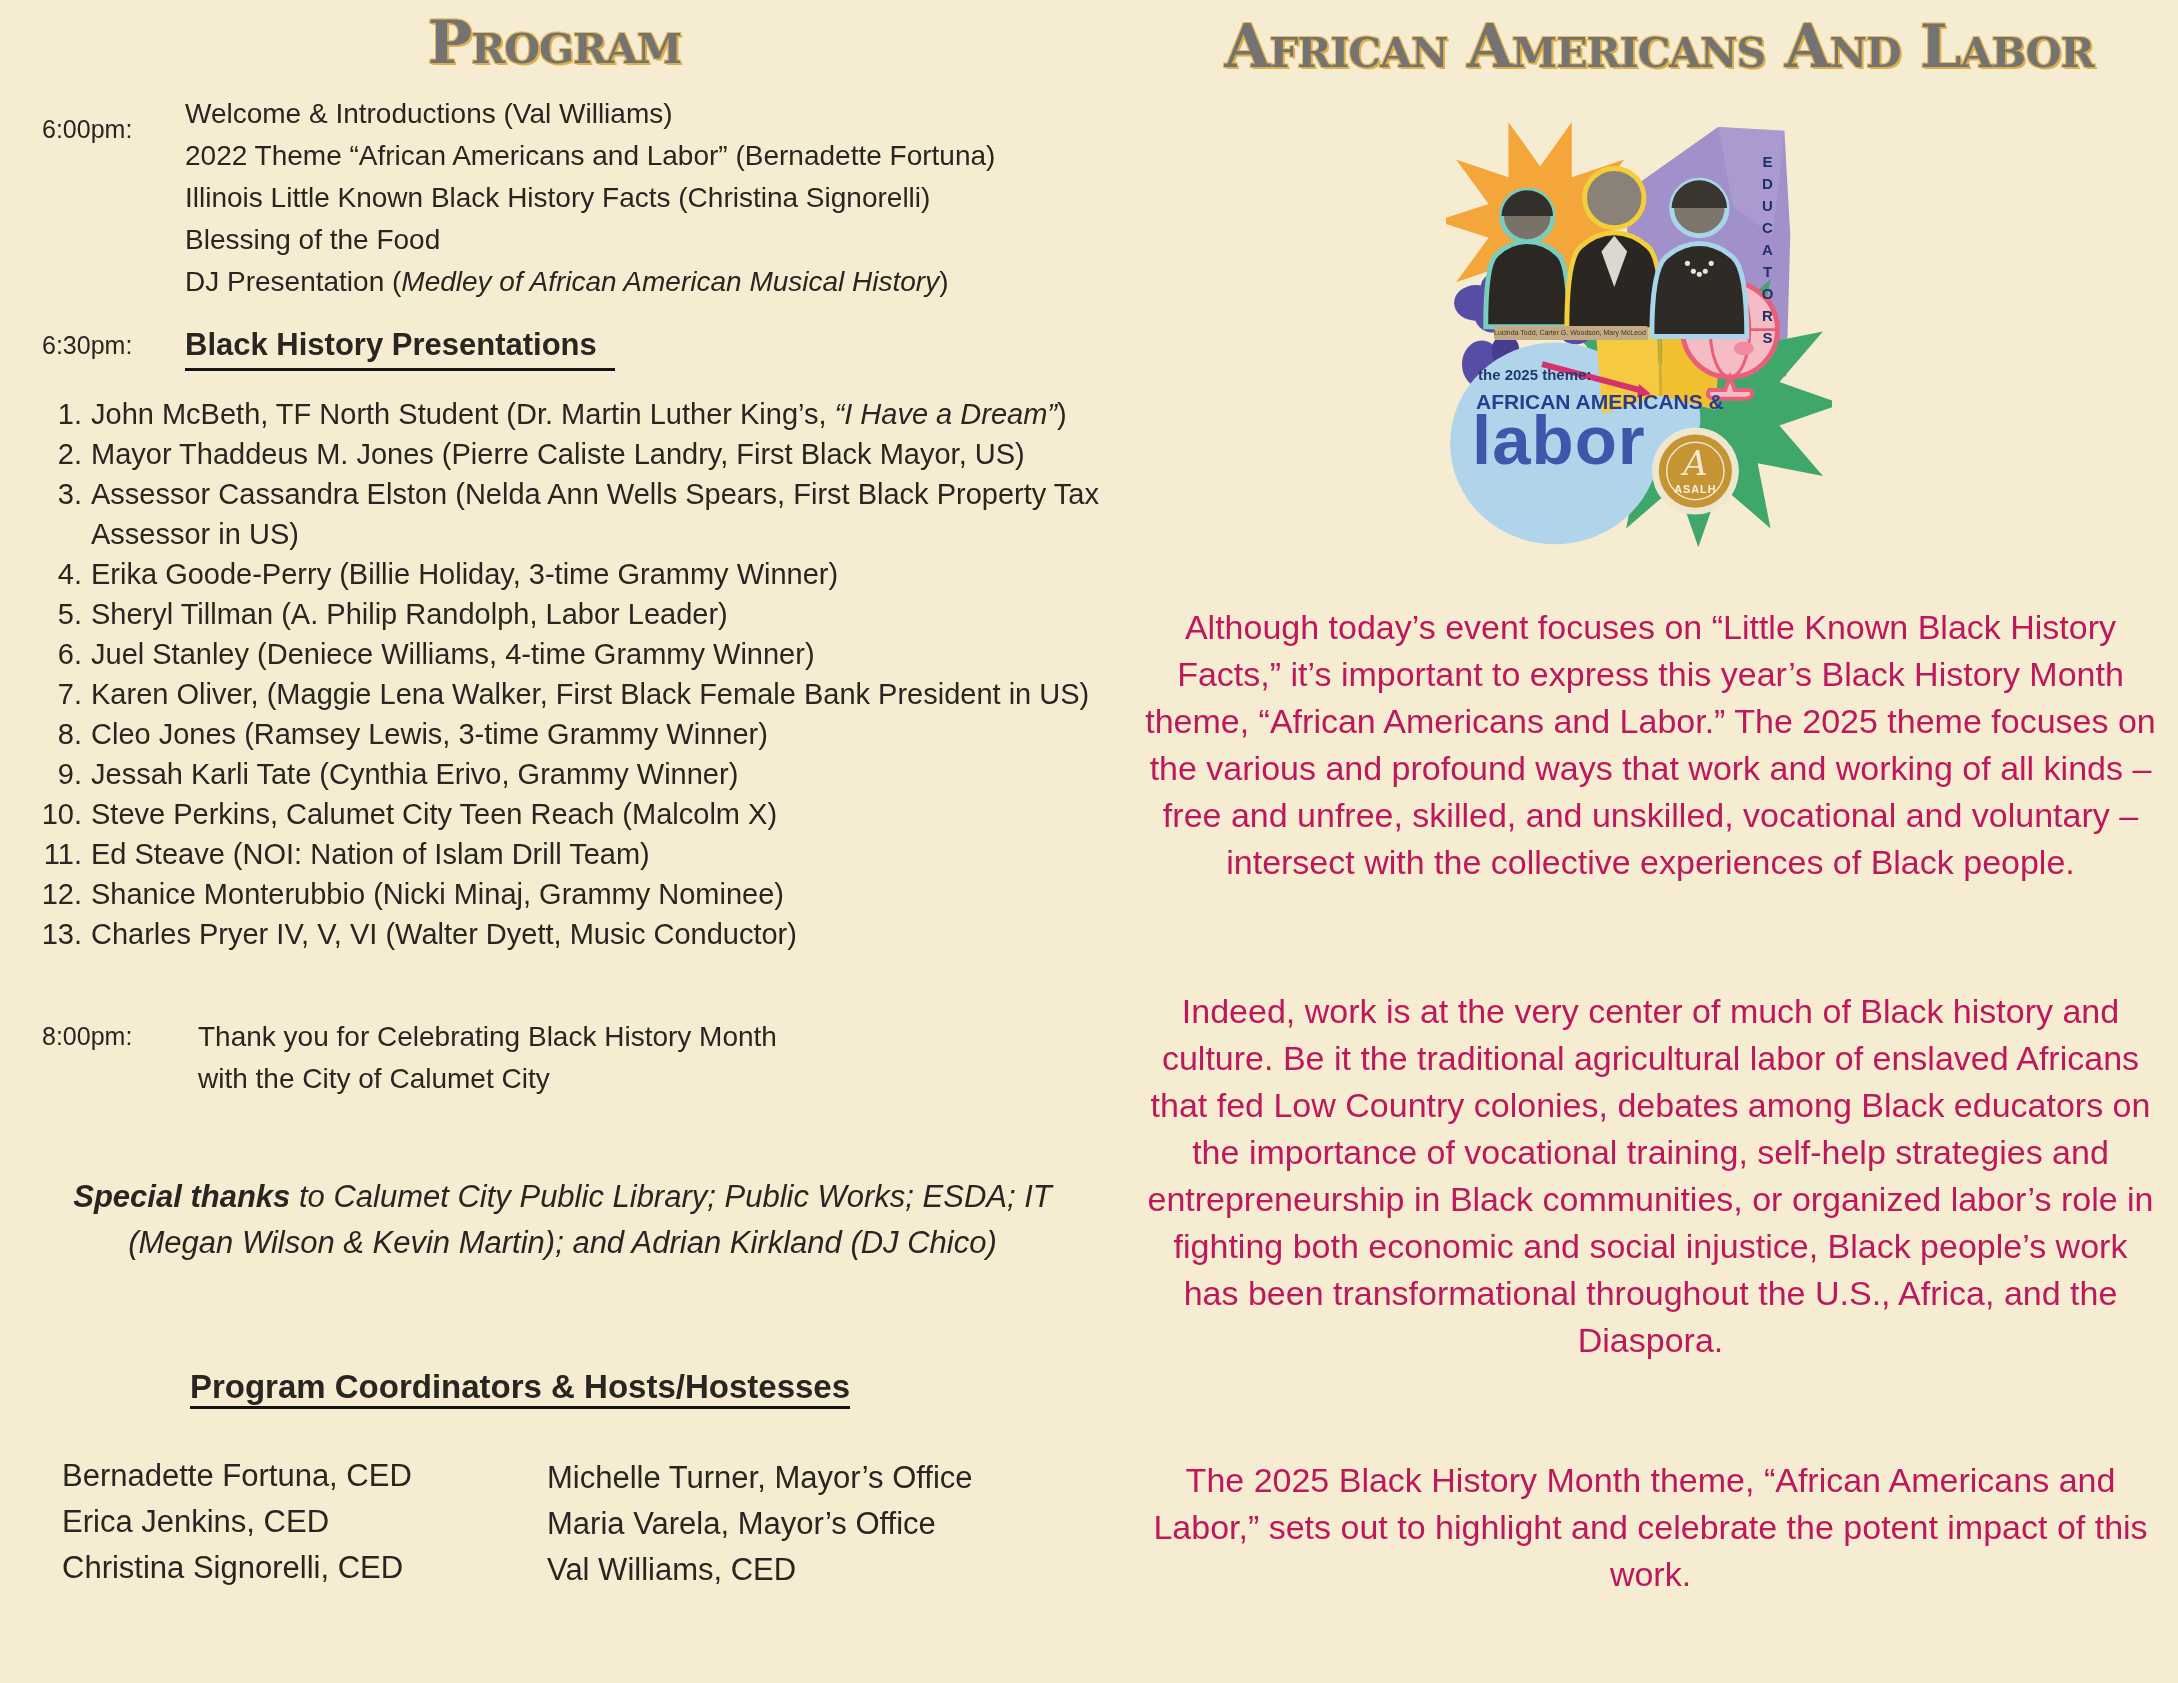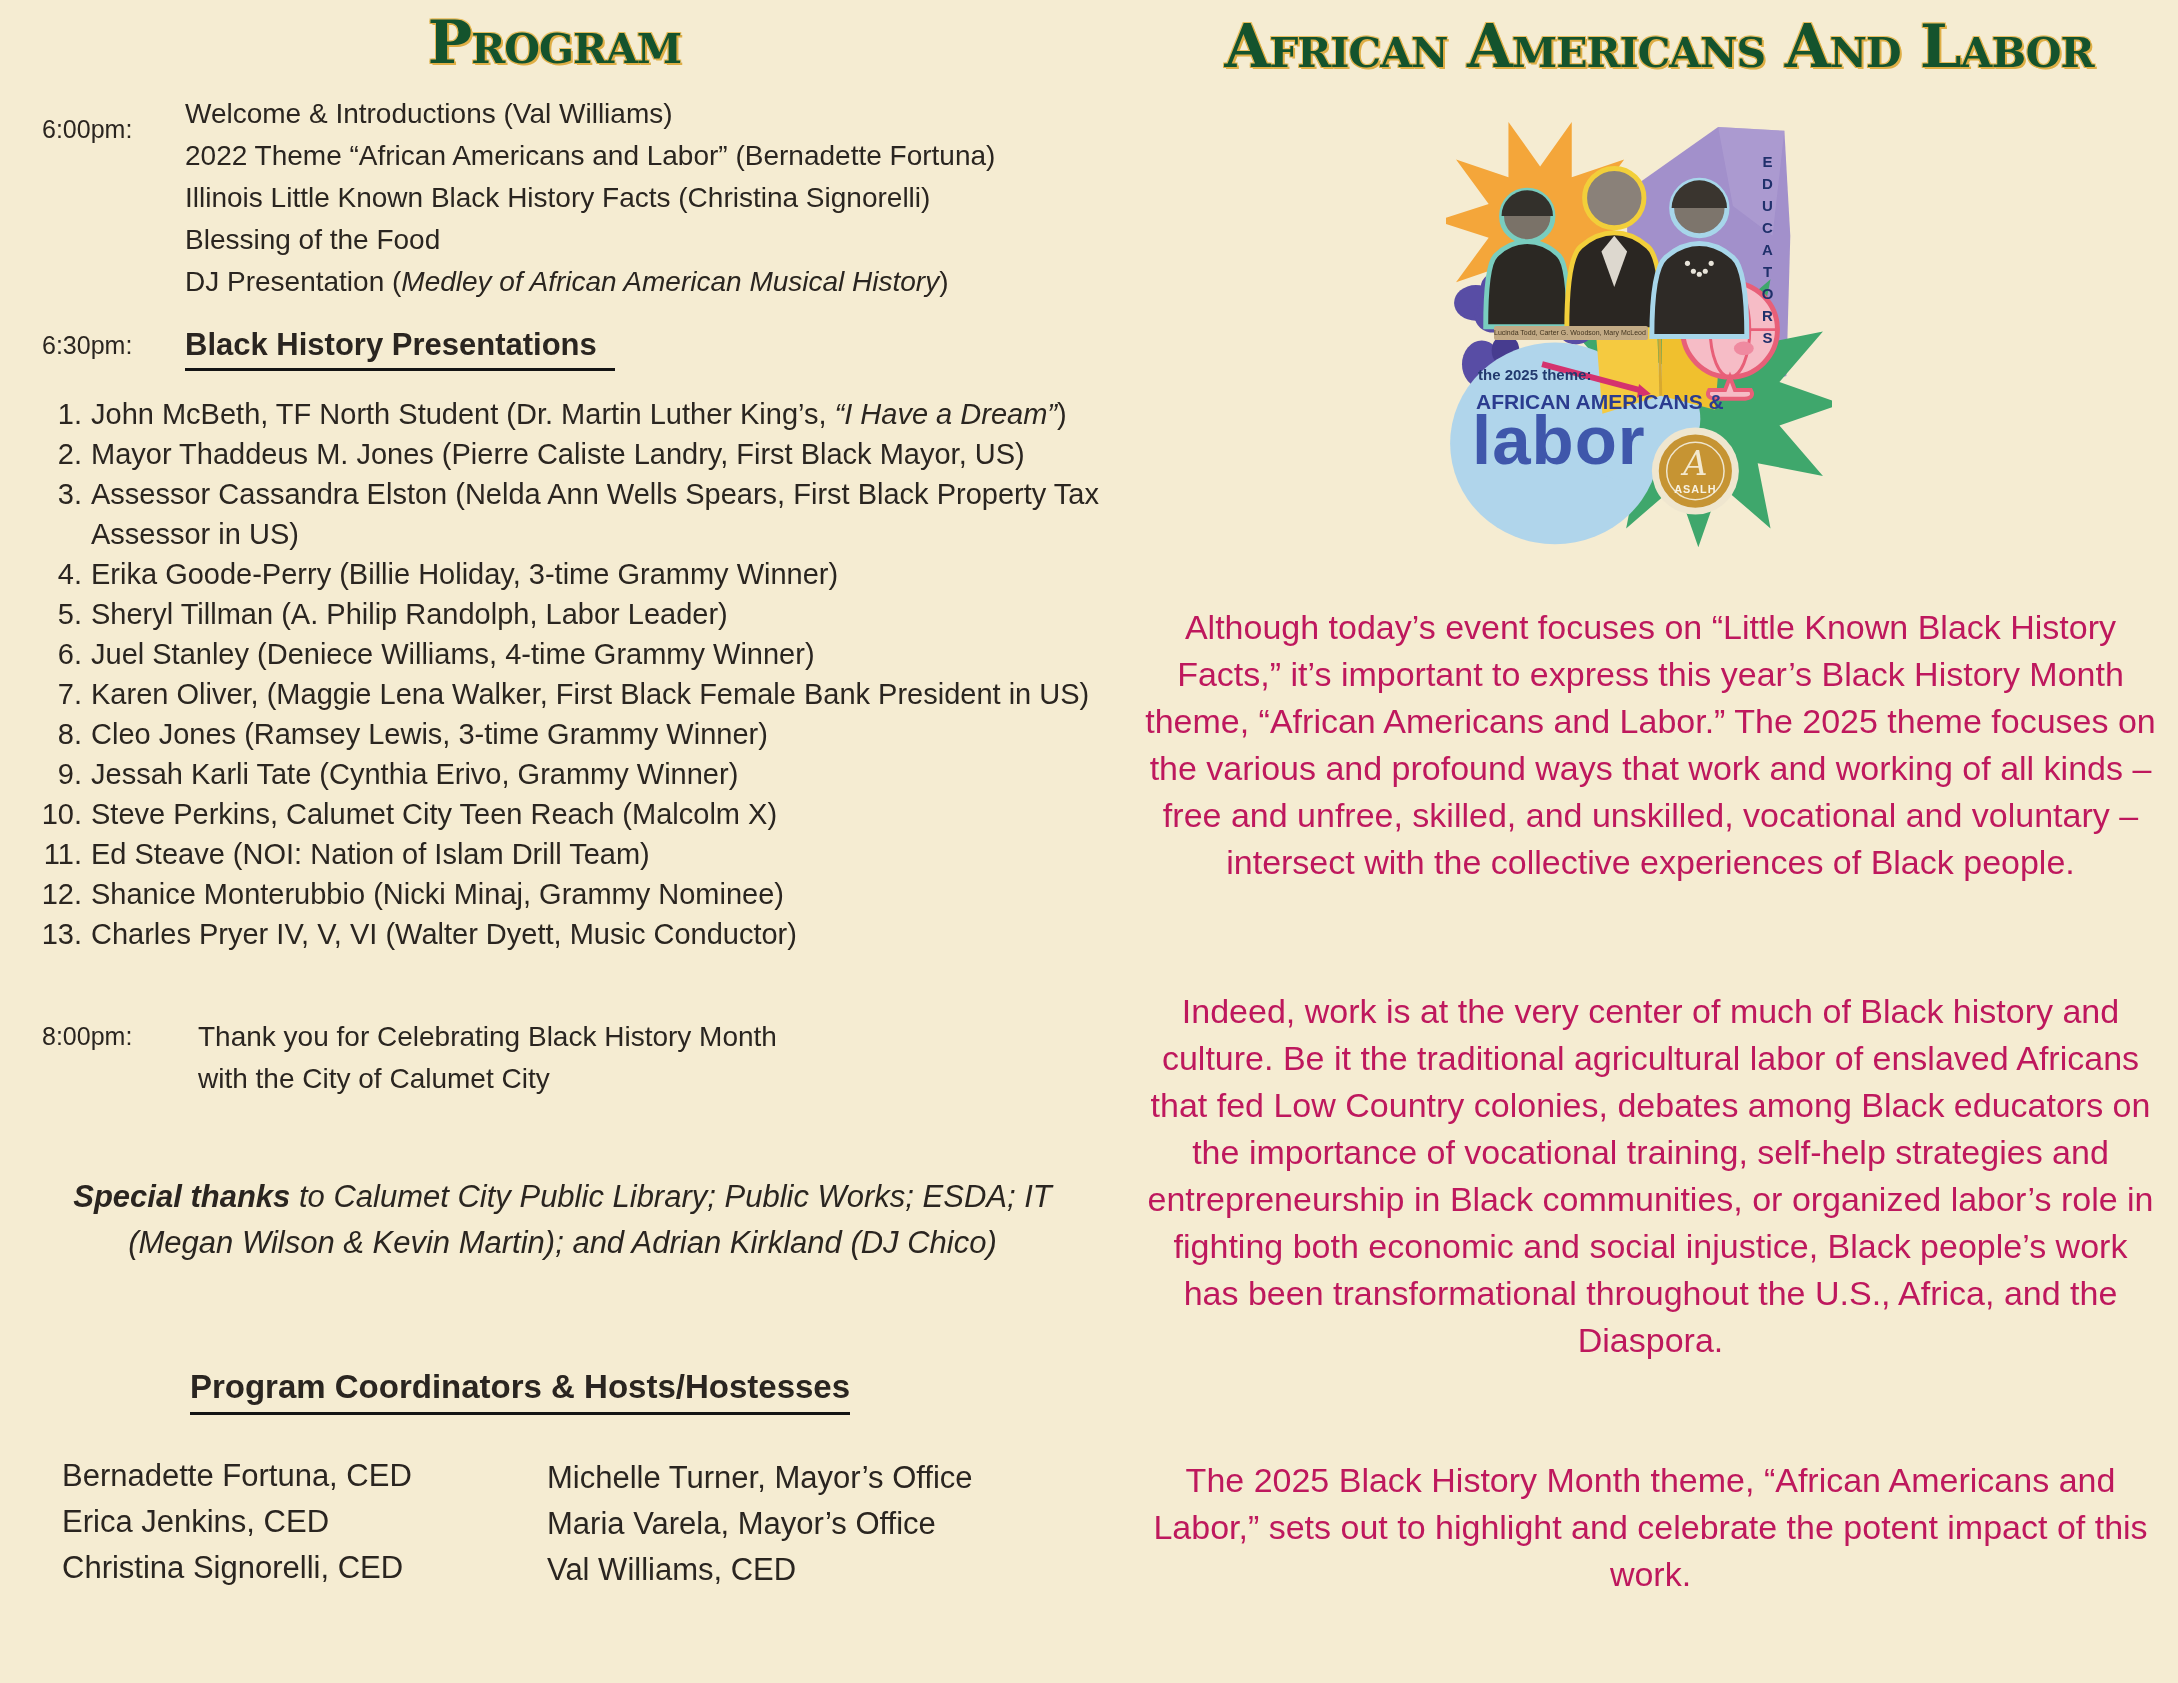--- a/index.html
+++ b/index.html
@@ -11,21 +11,21 @@
     color:#2a2520;
     overflow:hidden;
   }
   .fancy-title {
     position:absolute;
     font-family:"DejaVu Serif", serif;
     font-weight:bold;
     font-variant:small-caps;
     text-transform:capitalize;
     font-size:59px;
-    color:#14532d;
+    color:#737373;
     text-align:center;
     letter-spacing:-1px;
     text-shadow:2px 2px 0 #dfae45, -1px -1px 0 #e8bd5e, 1px -1px 0 #e8bd5e, -1px 1px 0 #dfae45;
     white-space:nowrap;
   }
   #program-title { left:0; top:8px; width:1109px; }
   #right-title { left:1139px; top:12px; width:1040px; }
 
   .time-label { position:absolute; font-size:25px; color:#2a2520; }
   .sched-lines { position:absolute; font-size:28px; line-height:42px; }
@@ -51,21 +51,21 @@
   #slot3-lines { left:198px; top:1016px; }
   #special-thanks {
     position:absolute; left:18px; top:1174px; width:1089px;
     text-align:center; font-size:31px; line-height:46px; font-style:italic;
   }
   #special-thanks .lead { font-weight:bold; }
   #coordinators-heading {
     position:absolute; left:0; top:1368px; width:1040px; text-align:center;
     font-size:33px; font-weight:bold;
   }
-  #coordinators-heading span { border-bottom:3.5px solid #141414; padding-bottom:7px; }
+  #coordinators-heading span { border-bottom:3.5px solid #141414; padding-bottom:1px; }
   .coord-col { position:absolute; font-size:31px; line-height:46px; }
   #coord-col1 { left:62px; top:1453px; }
   #coord-col2 { left:547px; top:1455px; }
 
   .para {
     position:absolute; left:1143px; width:1015px;
     font-size:34px; line-height:47px; text-align:center; color:#be185d;
   }
   #para1 { top:604px; }
   #para2 { top:988px; }

